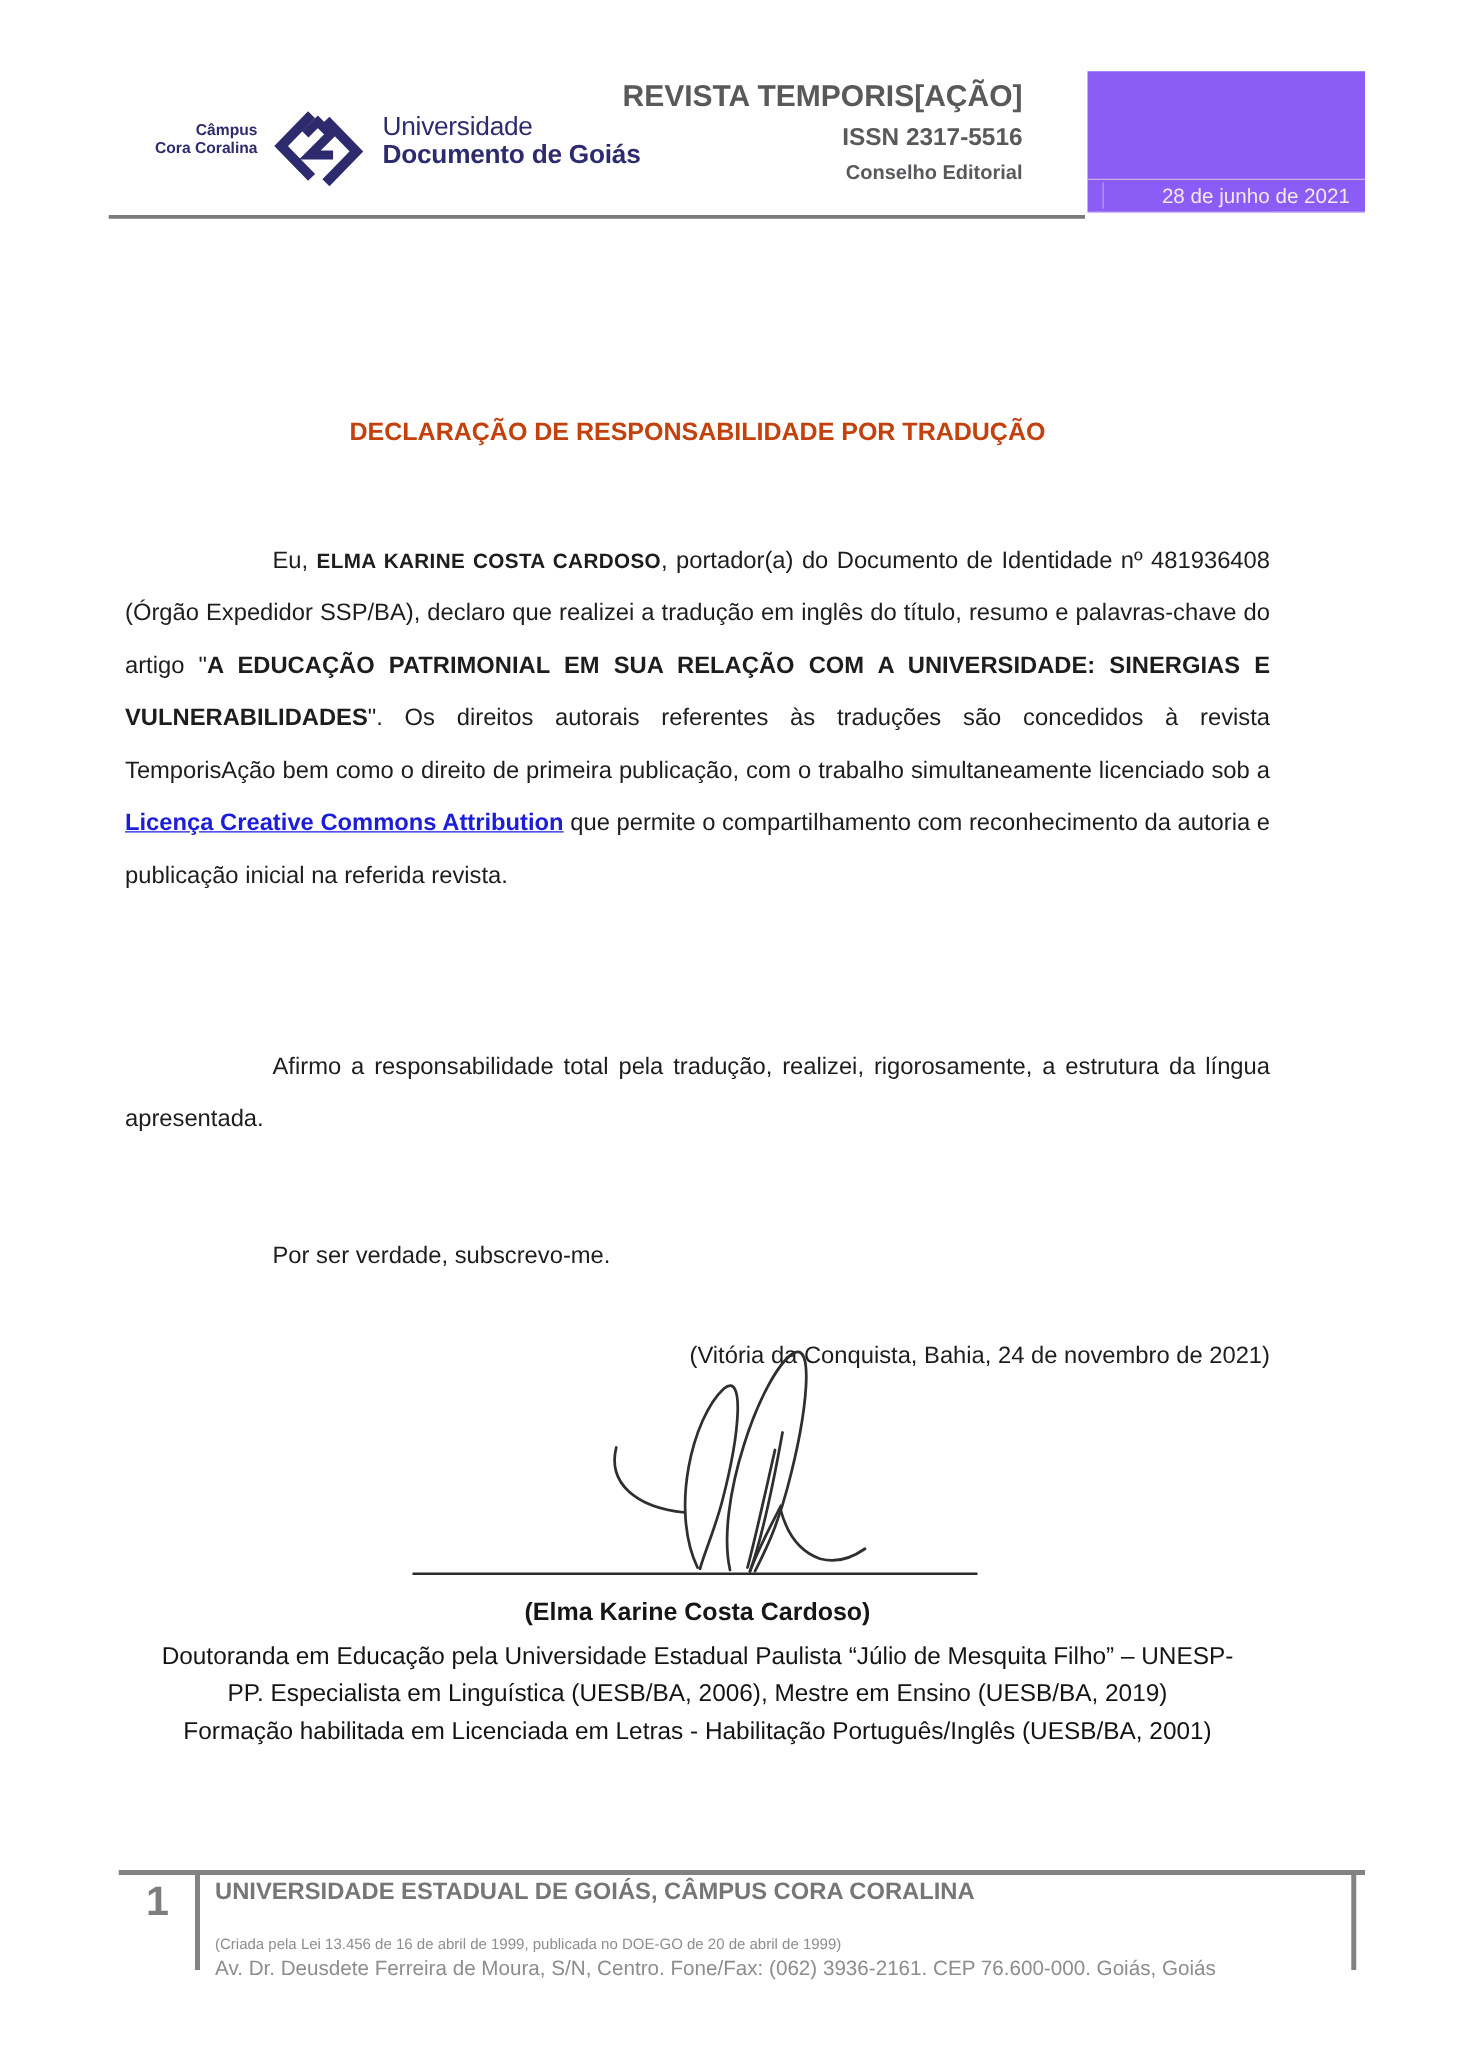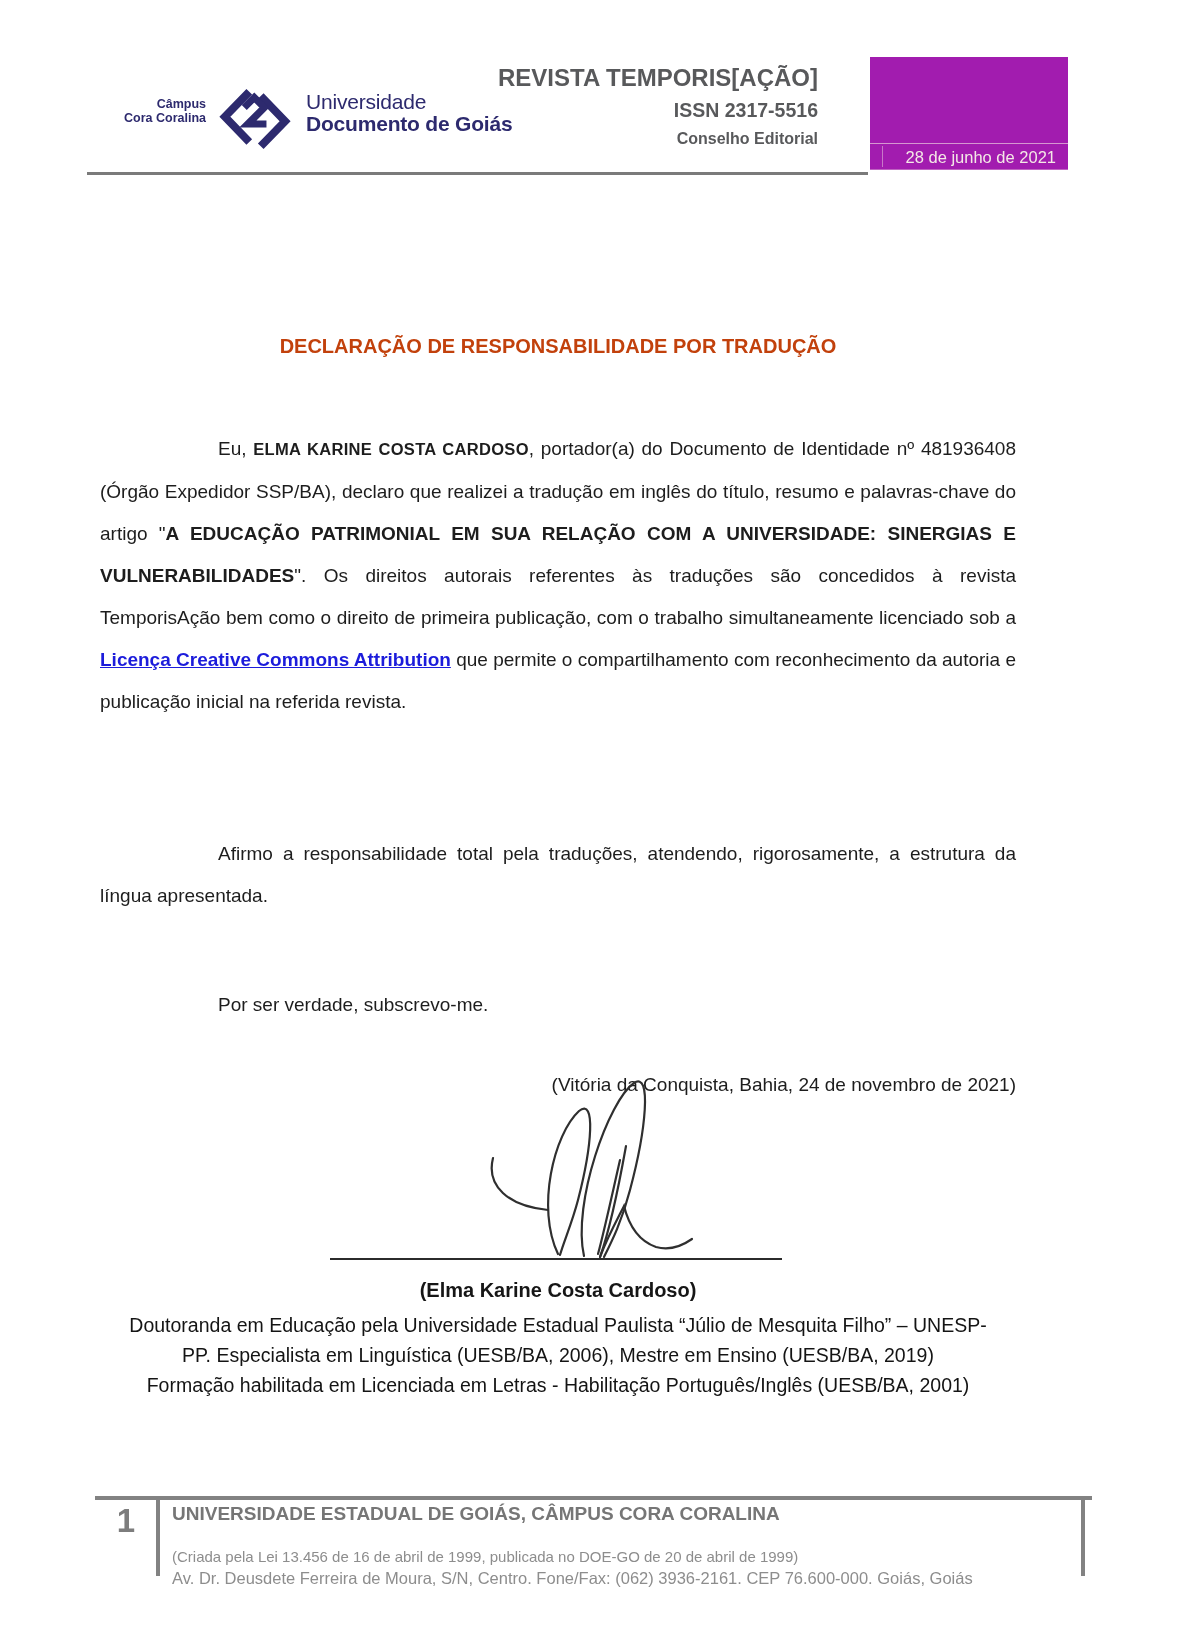--- a/index.html
+++ b/index.html
@@ -22,22 +22,22 @@
   }
   .uni .l2 { font-weight:700; }
   .hright {
     position:absolute; left:480px; top:64px; width:338px;
     text-align:right; color:#58595b; font-weight:700;
   }
   .hright .journal  { font-size:24px; }
   .hright .issn     { font-size:19.5px; margin-top:7px; }
   .hright .editorial{ font-size:16px;  margin-top:8px; }
   .maroon {
-    position:absolute; left:870px; top:57px; width:198px; height:113px;
-    background:#a21caf;
+    position:absolute; left:870px; top:57px; width:222px; height:113px;
+    background:#8b5cf6;
   }
   .dateband {
     position:absolute; left:0; right:0; bottom:0; height:27px;
     border-top:1px solid rgba(247,233,231,0.6);
     border-bottom:1px solid rgba(247,233,231,0.35);
     color:#f4e8e6; font-size:16.5px; line-height:26px; text-align:right;
     padding-right:12px; box-sizing:border-box;
   }
   .dateband::before {
     content:""; position:absolute; left:12px; top:2px; bottom:2px; width:1px;
@@ -77,21 +77,21 @@
     text-align:center; font-size:19.5px; line-height:30px; color:#141414;
   }
   
   .f-bar   { position:absolute; left:95px;  top:1496px; width:997px; height:4px; background:#828282; }
   .f-vl    { position:absolute; left:156px; top:1496px; width:4px; height:80px; background:#828282; }
   .f-vr    { position:absolute; left:1081px;top:1496px; width:4px; height:80px; background:#828282; }
   .f-num   { position:absolute; left:104px; top:1502px; width:44px; text-align:center;
              font-size:33px; font-weight:700; color:#7d7d7d; }
   .f-text  { position:absolute; left:172px; top:1503px; width:900px; color:#8d8d8d; }
   .f-text .l1 { font-size:19px; font-weight:700; color:#767676; margin-bottom:4px; }
-  .f-text .l2 { font-size:15px; margin-bottom:4px;margin-top:23px; }
+  .f-text .l2 { font-size:12px; margin-bottom:4px;margin-top:23px; }
   .f-text .l3 { font-size:16.5px; }
 </style>
 </head>
 <body>
 
 <div class="page">
 
   <div class="campus">
     <div>Câmpus</div>
     <div>Cora Coralina</div>
@@ -121,21 +121,21 @@
   </div>
 
   <div class="hrule"></div>
 
   <div class="doc-title">DECLARAÇÃO DE RESPONSABILIDADE POR TRADUÇÃO</div>
 
   <p class="para p1">
     <span>Eu, </span><span class="seg-caps">ELMA KARINE COSTA CARDOSO</span><span>, portador(a) do Documento de Identidade nº 481936408 (Órgão Expedidor SSP/BA), declaro que realizei a tradução em inglês do título, resumo e palavras-chave do artigo "</span><span class="seg-bold">A EDUCAÇÃO PATRIMONIAL EM SUA RELAÇÃO COM A UNIVERSIDADE: SINERGIAS E VULNERABILIDADES</span><span>". Os direitos autorais referentes às traduções são concedidos à revista TemporisAção bem como o direito de primeira publicação, com o trabalho simultaneamente licenciado sob a </span><span class="seg-link">Licença Creative Commons Attribution</span><span> que permite o compartilhamento com reconhecimento da autoria e publicação inicial na referida revista.</span>
   </p>
 
-  <p class="para p2">Afirmo a responsabilidade total pela traduções, atendendo, rigorosamente, a estrutura da língua apresentada.</p>
+  <p class="para p2">Afirmo a responsabilidade total pela tradução, realizei, rigorosamente, a estrutura da língua apresentada.</p>
 
   <p class="para p3">Por ser verdade, subscrevo-me.</p>
 
   <div class="place-date">(Vitória da Conquista, Bahia, 24 de novembro de 2021)</div>
 
   <svg class="signature" width="260" height="230" viewBox="0 0 260 230" fill="none" stroke="#2f2f2f" stroke-width="2.2" stroke-linecap="round">
     <path d="M 43,118 C 36,146 58,166 98,170"></path>
     <path d="M 108,214 C 86,168 104,94 129,71 C 146,57 142,106 128,160 C 122,183 114,201 110,215"></path>
     <path d="M 134,216 C 122,163 159,60 184,43 C 202,31 196,90 180,150 C 172,181 162,201 154,217"></path>
     <path d="M 176,106 C 169,145 159,192 150,217"></path>

